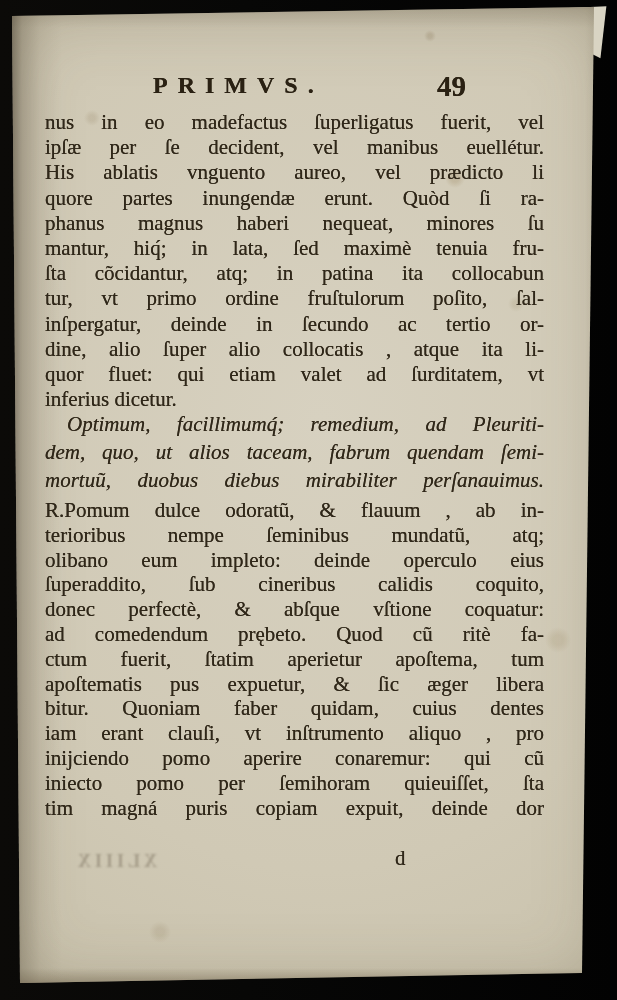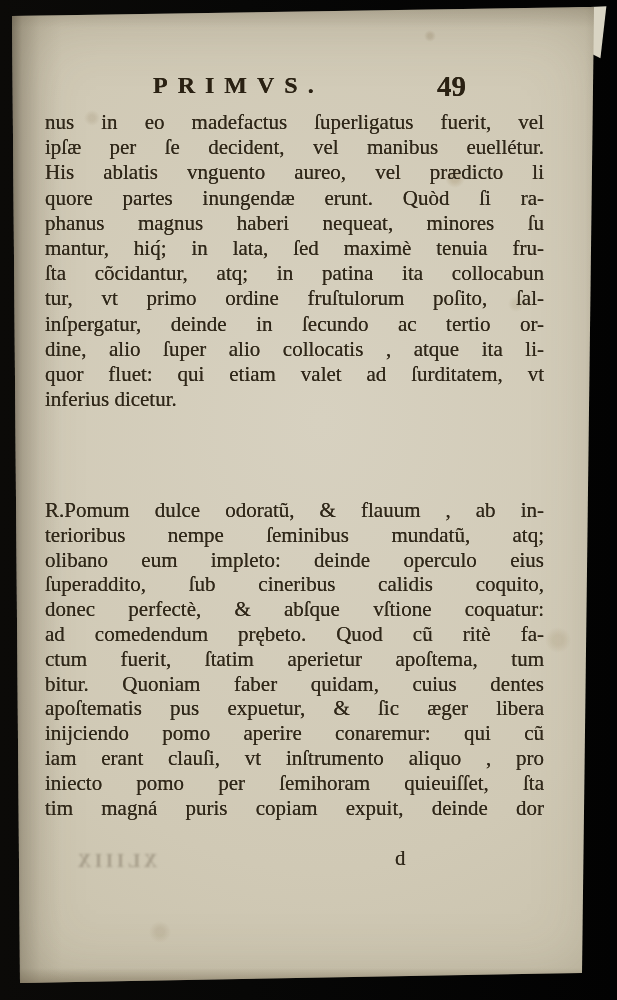--- a/index.html
+++ b/index.html
@@ -98,33 +98,38 @@
         <div class="tline">phanus magnus haberi nequeat, minores ſu</div>
         <div class="tline">mantur, hiq́; in lata, ſed maximè tenuia fru-</div>
         <div class="tline">ſta cõcidantur, atq; in patina ita collocabun</div>
         <div class="tline">tur, vt primo ordine fruſtulorum poſito, ſal-</div>
         <div class="tline">inſpergatur, deinde in ſecundo ac tertio or-</div>
         <div class="tline">dine, alio ſuper alio collocatis , atque ita li-</div>
         <div class="tline">quor fluet: qui etiam valet ad ſurditatem, vt</div>
         <div class="tline noj">inferius dicetur.</div>
       </section>
 
+    <section class="para" id="para-italic">
+        <div class="tline">Optimum, facillimumq́; remedium, ad Pleuriti-</div>
+        <div class="tline">dem, quo, ut alios taceam, fabrum quendam ſemi-</div>
+        <div class="tline">mortuũ, duobus diebus mirabiliter perſanauimus.</div>
+      </section>
 
     <section class="para" id="para-recipe">
         <div class="tline">R.Pomum dulce odoratũ, &amp; flauum , ab in-</div>
         <div class="tline">terioribus nempe ſeminibus mundatũ, atq;</div>
         <div class="tline">olibano eum impleto: deinde operculo eius</div>
         <div class="tline">ſuperaddito, ſub cineribus calidis coquito,</div>
         <div class="tline">donec perfectè, &amp; abſque vſtione coquatur:</div>
         <div class="tline">ad comedendum prębeto. Quod cũ ritè fa-</div>
         <div class="tline">ctum fuerit, ſtatim aperietur apoſtema, tum</div>
+        <div class="tline">apoſtematis pus expuetur, &amp; ſic æger libera</div>
         <div class="tline">bitur. Quoniam faber quidam, cuius dentes</div>
-        <div class="tline">apoſtematis pus expuetur, &amp; ſic æger libera</div>
+        <div class="tline">iam erant clauſi, vt inſtrumento aliquo , pro</div>
         <div class="tline">inijciendo pomo aperire conaremur: qui cũ</div>
-        <div class="tline">iam erant clauſi, vt inſtrumento aliquo , pro</div>
         <div class="tline">iniecto pomo per ſemihoram quieuiſſet, ſta</div>
         <div class="tline">tim magná puris copiam expuit, deinde dor</div>
       </section>
 
     <div class="catchword">d</div>
 
     <div class="bleed">XLIIIX</div>
   </div>
 </div>
 

